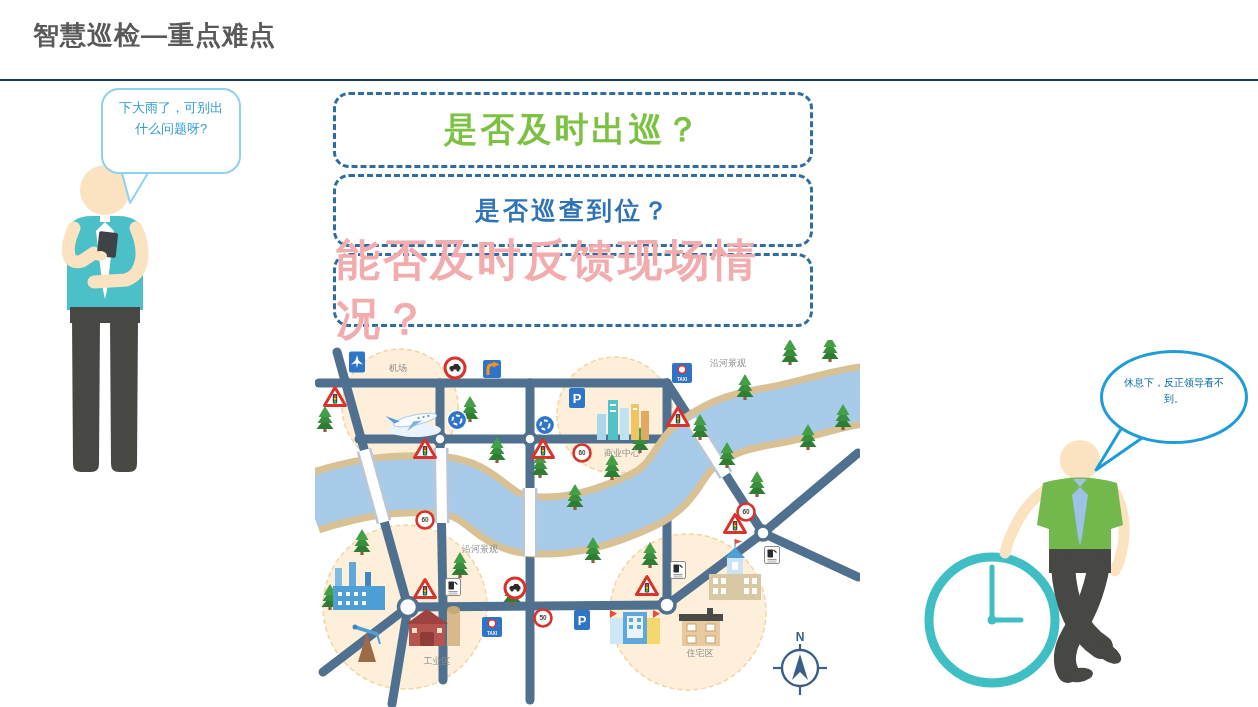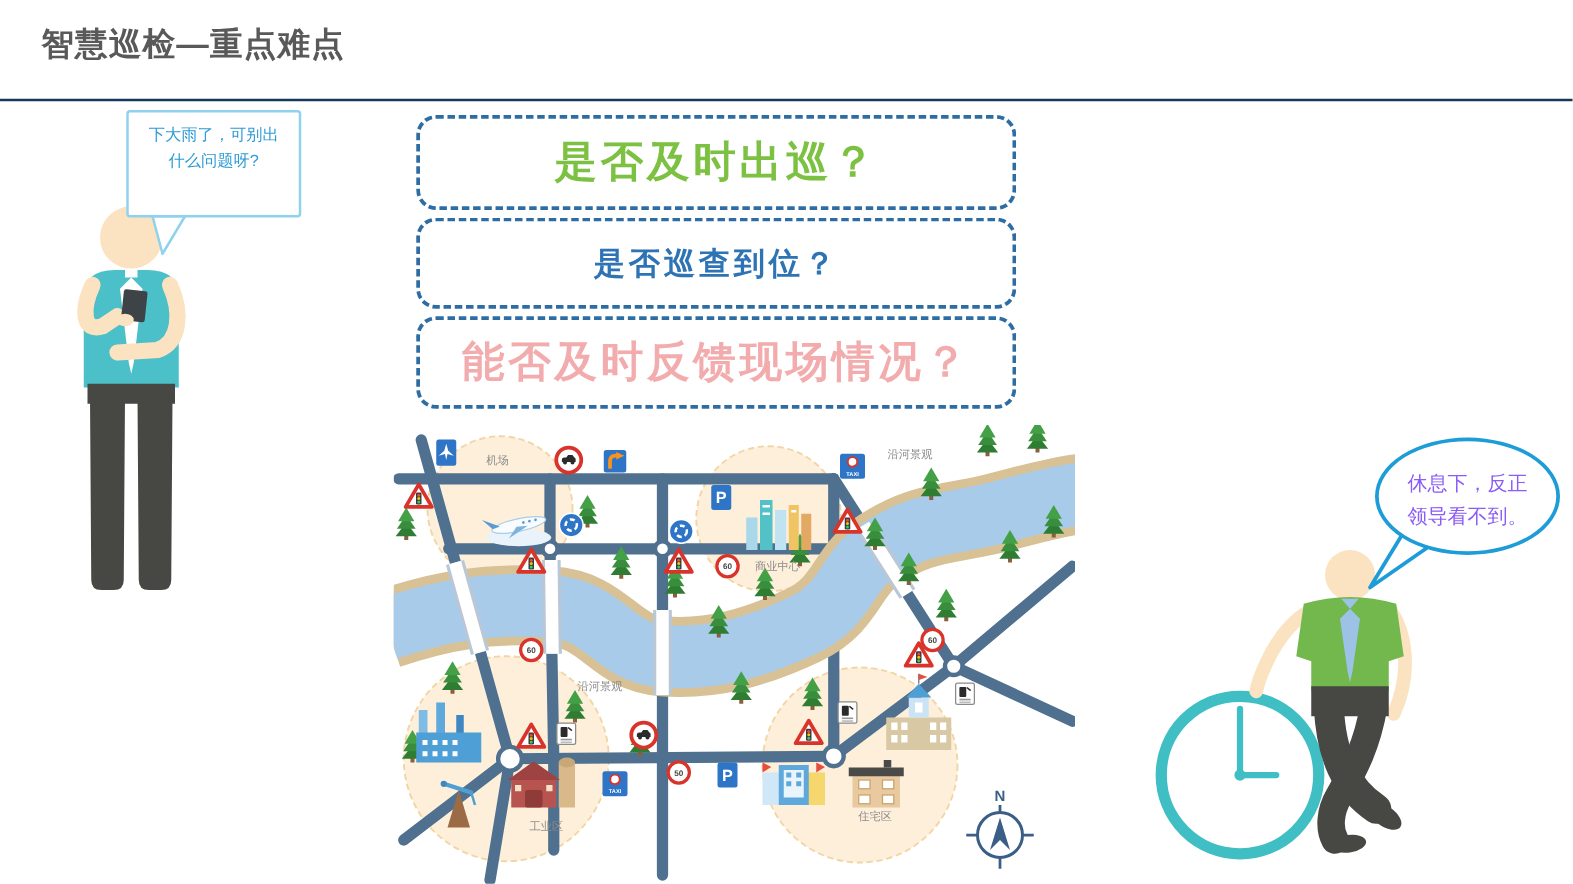--- a/index.html
+++ b/index.html
@@ -16,31 +16,31 @@
     border-top:2px solid #17375E;
   }
   .qbox {
     position:absolute; left:333px; width:480px; box-sizing:border-box;
     border:3px dashed #2E6DA4; border-radius:16px; background:#fff;
     display:flex; align-items:center; justify-content:center;
     font-weight:700; letter-spacing:3px; z-index:2;
   }
   .qbox.q1 { top:92px;  height:76px; font-size:34px; color:#7CC142; }
   .qbox.q2 { top:174px; height:73px; font-size:25px; color:#2E74B5; }
-  .qbox.q3 { top:253px; height:74px; font-size:34px; color:#F2ACAE; }
+  .qbox.q3 { top:253px; height:74px; font-size:44px; color:#F2ACAE; }
   .bubble-left {
     position:absolute; left:101px; top:88px; width:140px; height:86px;
-    box-sizing:border-box; border:2px solid #8FD2EE; border-radius:3px;
+    box-sizing:border-box; border:2px solid #8FD2EE; border-radius:18px;
     background:#fff; color:#2E9BD6; font-size:13px; line-height:1.6;
     text-align:center; padding:8px 12px 0; z-index:5;
   }
   .bubble-right {
     position:absolute; left:1100px; top:350px; width:148px; height:94px;
     box-sizing:border-box; border:3px solid #1E9CD7; border-radius:50%;
-    background:#fff; color:#8b5cf6; font-size:16px; line-height:1.6;
+    background:#fff; color:#0369a1; font-size:10px; line-height:1.6;
     text-align:center; padding:22px 16px 0; z-index:5;
   }
   .tail { position:absolute; z-index:4; }
   .layer { position:absolute; z-index:3; }
 </style>
 </head>
 <body>
 
 <div class="slide-title">智慧巡检—重点难点</div>
 <div class="title-divider"></div>

